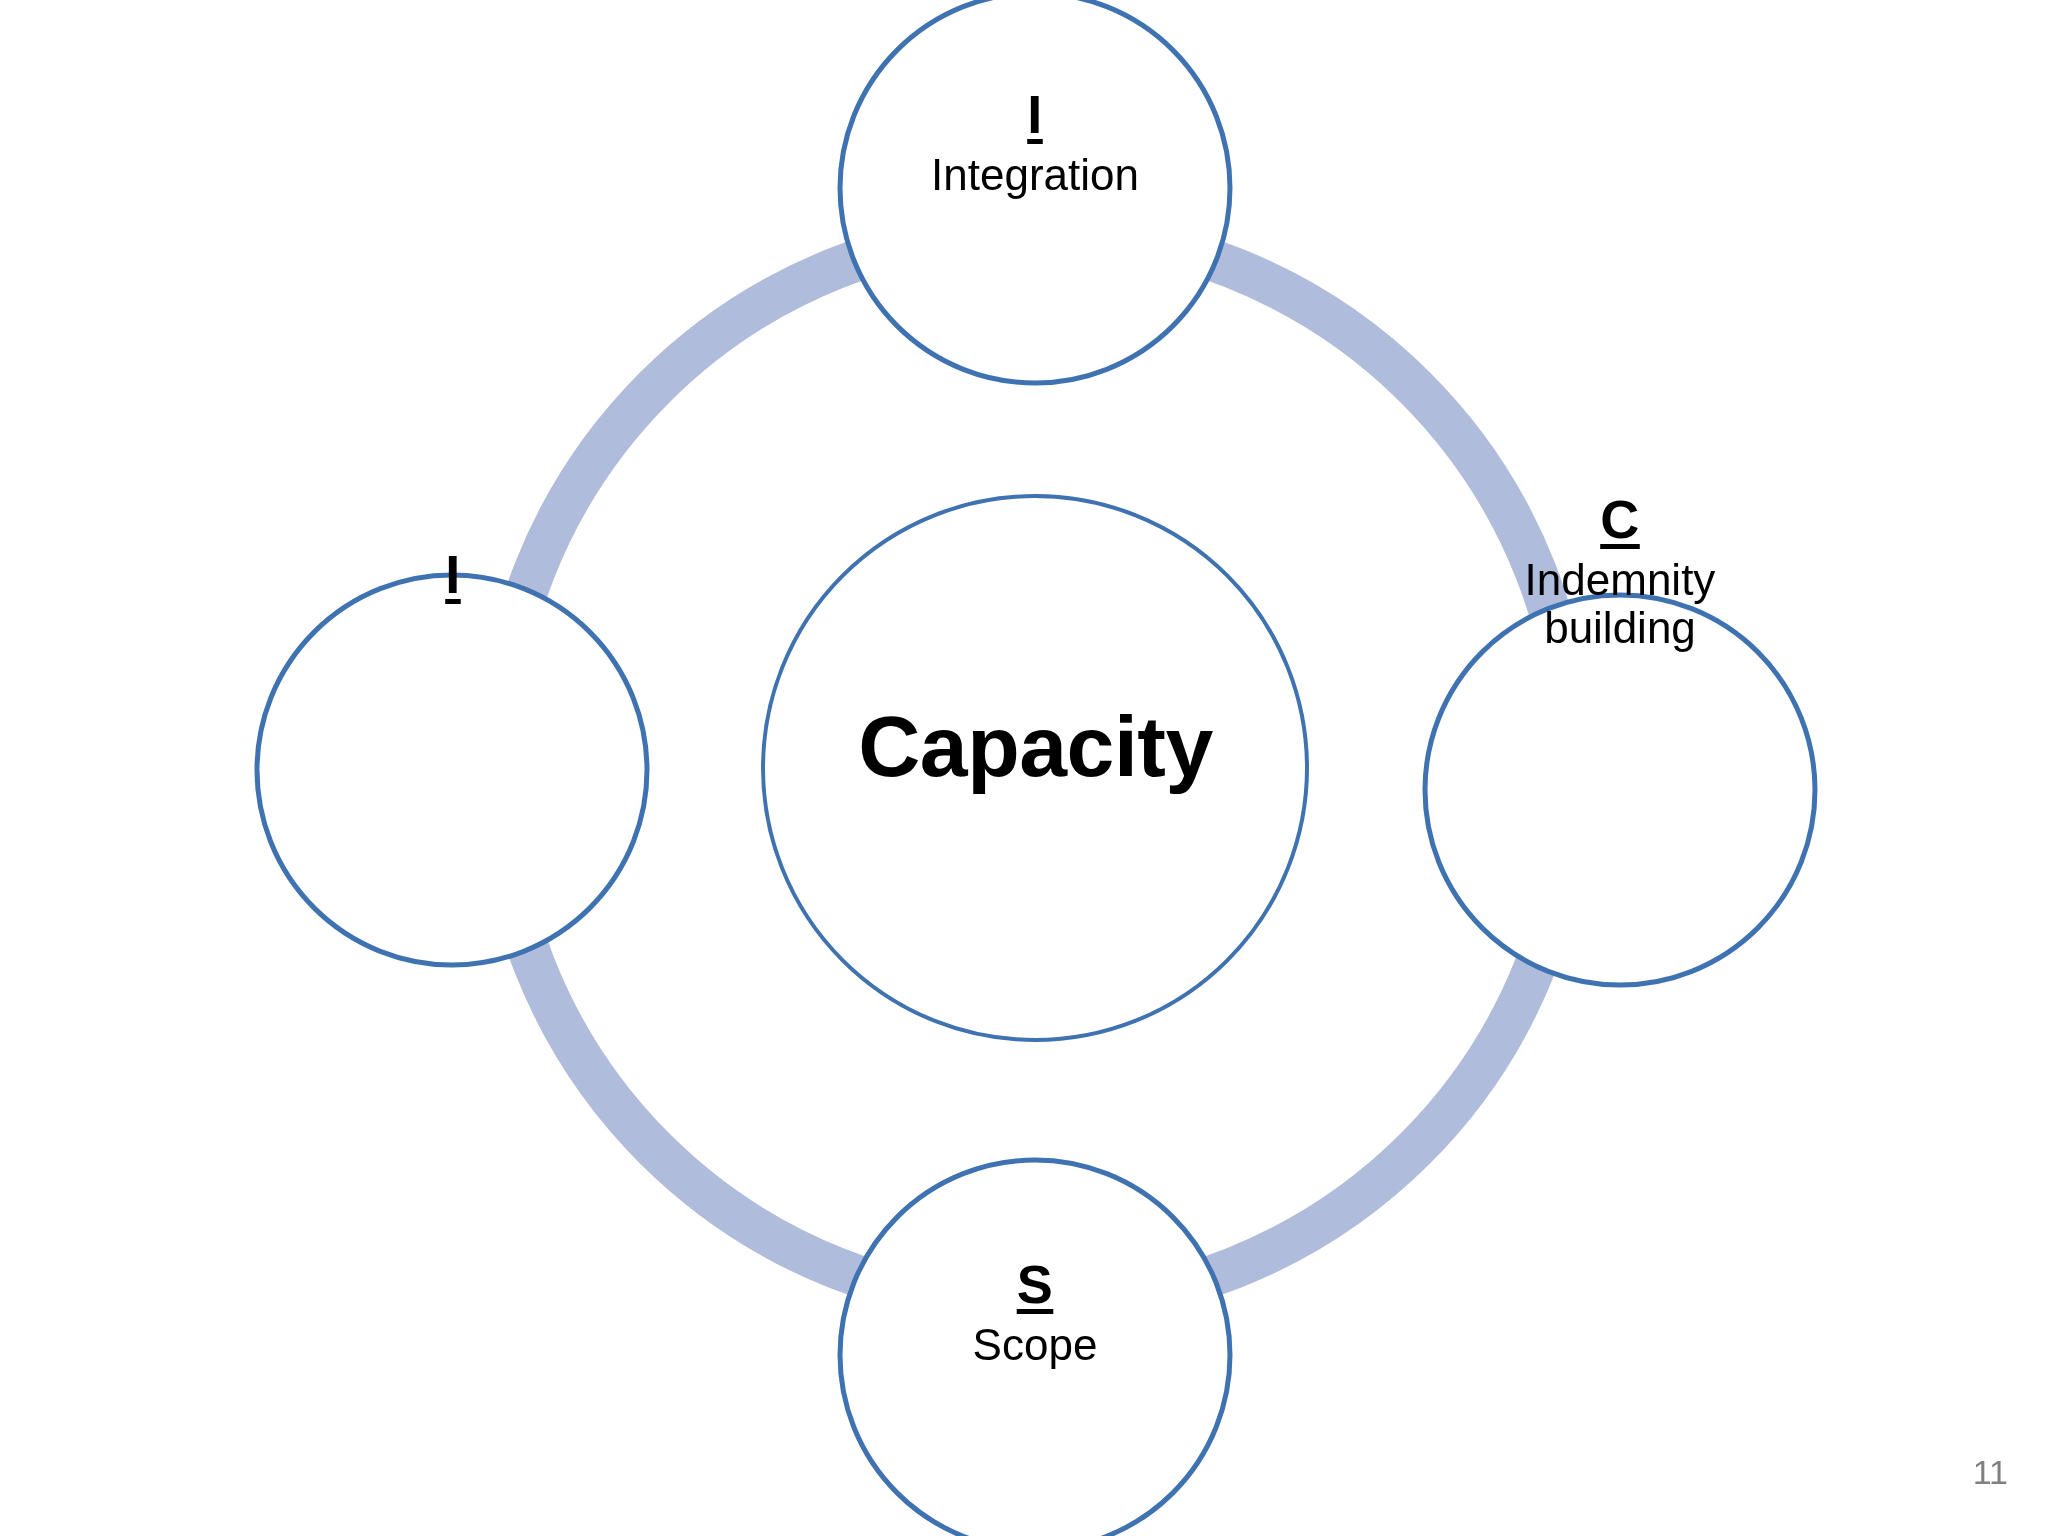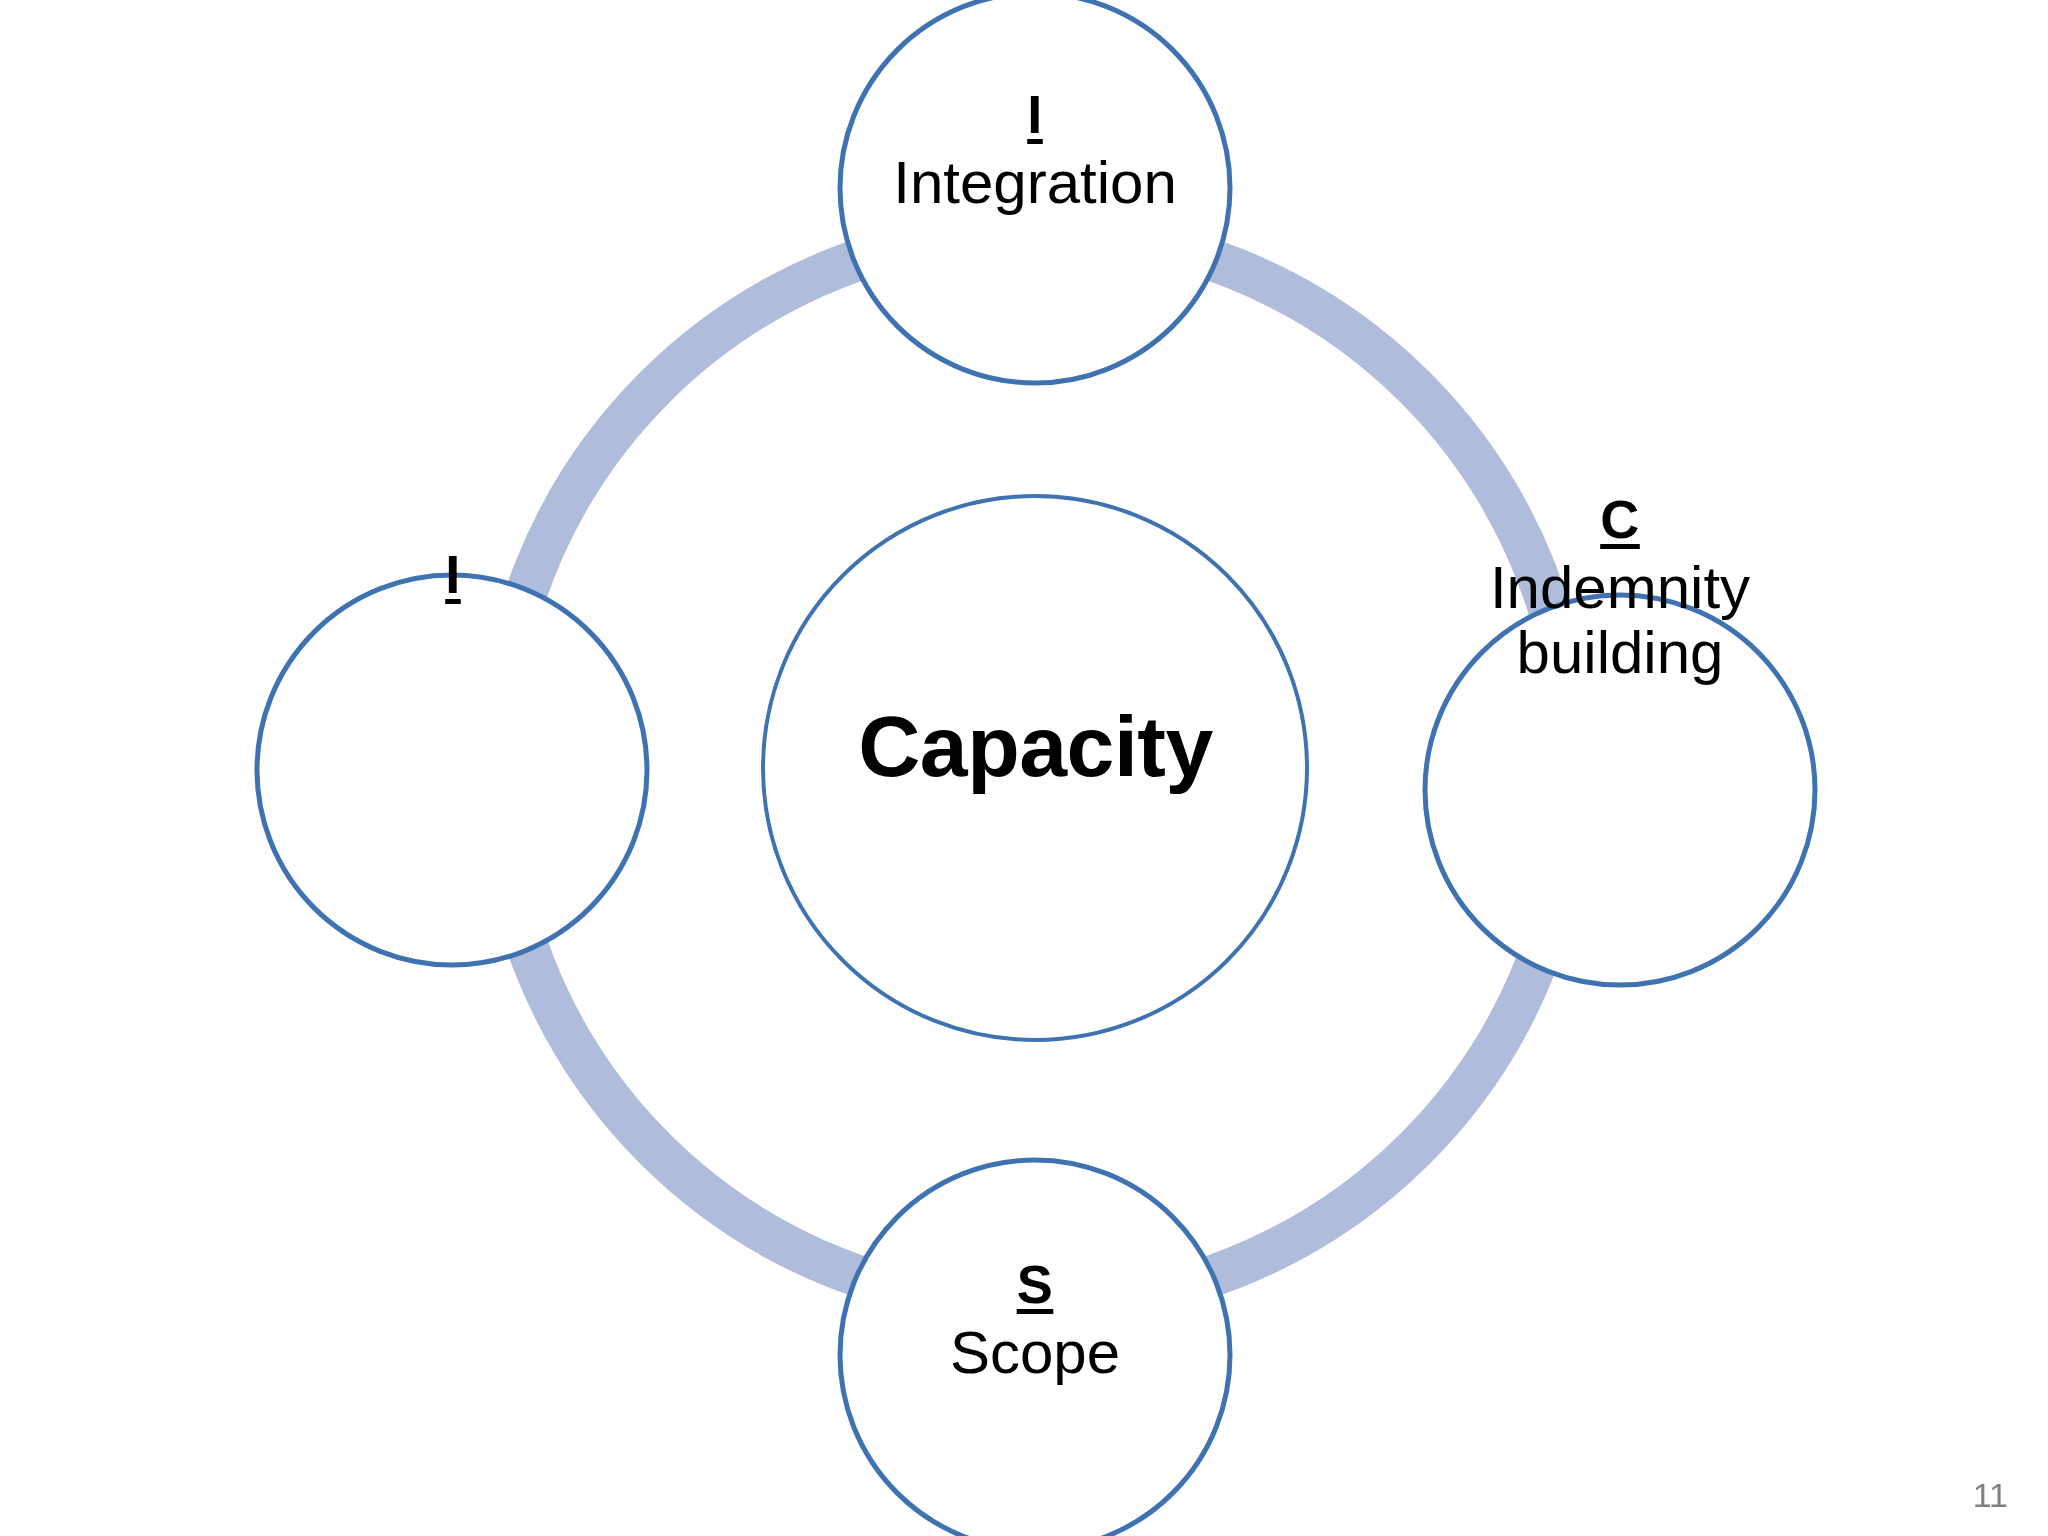--- a/index.html
+++ b/index.html
@@ -57,32 +57,32 @@
 
   
   .satellite-text {
     width: 390px;
   }
   .satellite-text .node-initial {
     font-size: 54px;
     margin-bottom: 8px;
   }
   .satellite-text .node-label {
-    font-size: 60px;
+    font-size: 44px;
   }
 
   #sat-top-text    { left: 840px;  top: 85px;  }
   #sat-right-text  { left: 1425px; top: 490px; }
   #sat-bottom-text { left: 840px;  top: 1255px;}
   #sat-left-text   { left: 258px;  top: 545px; }
 
   #page-number {
     position: absolute;
     right: 40px;
-    bottom: 21px;
+    bottom: 44px;
     font-size: 34px;
     color: #808080;
     font-family: "Liberation Sans", sans-serif;
   }
 </style>
 </head>
 <body>
 
 <div id="slide">
 

